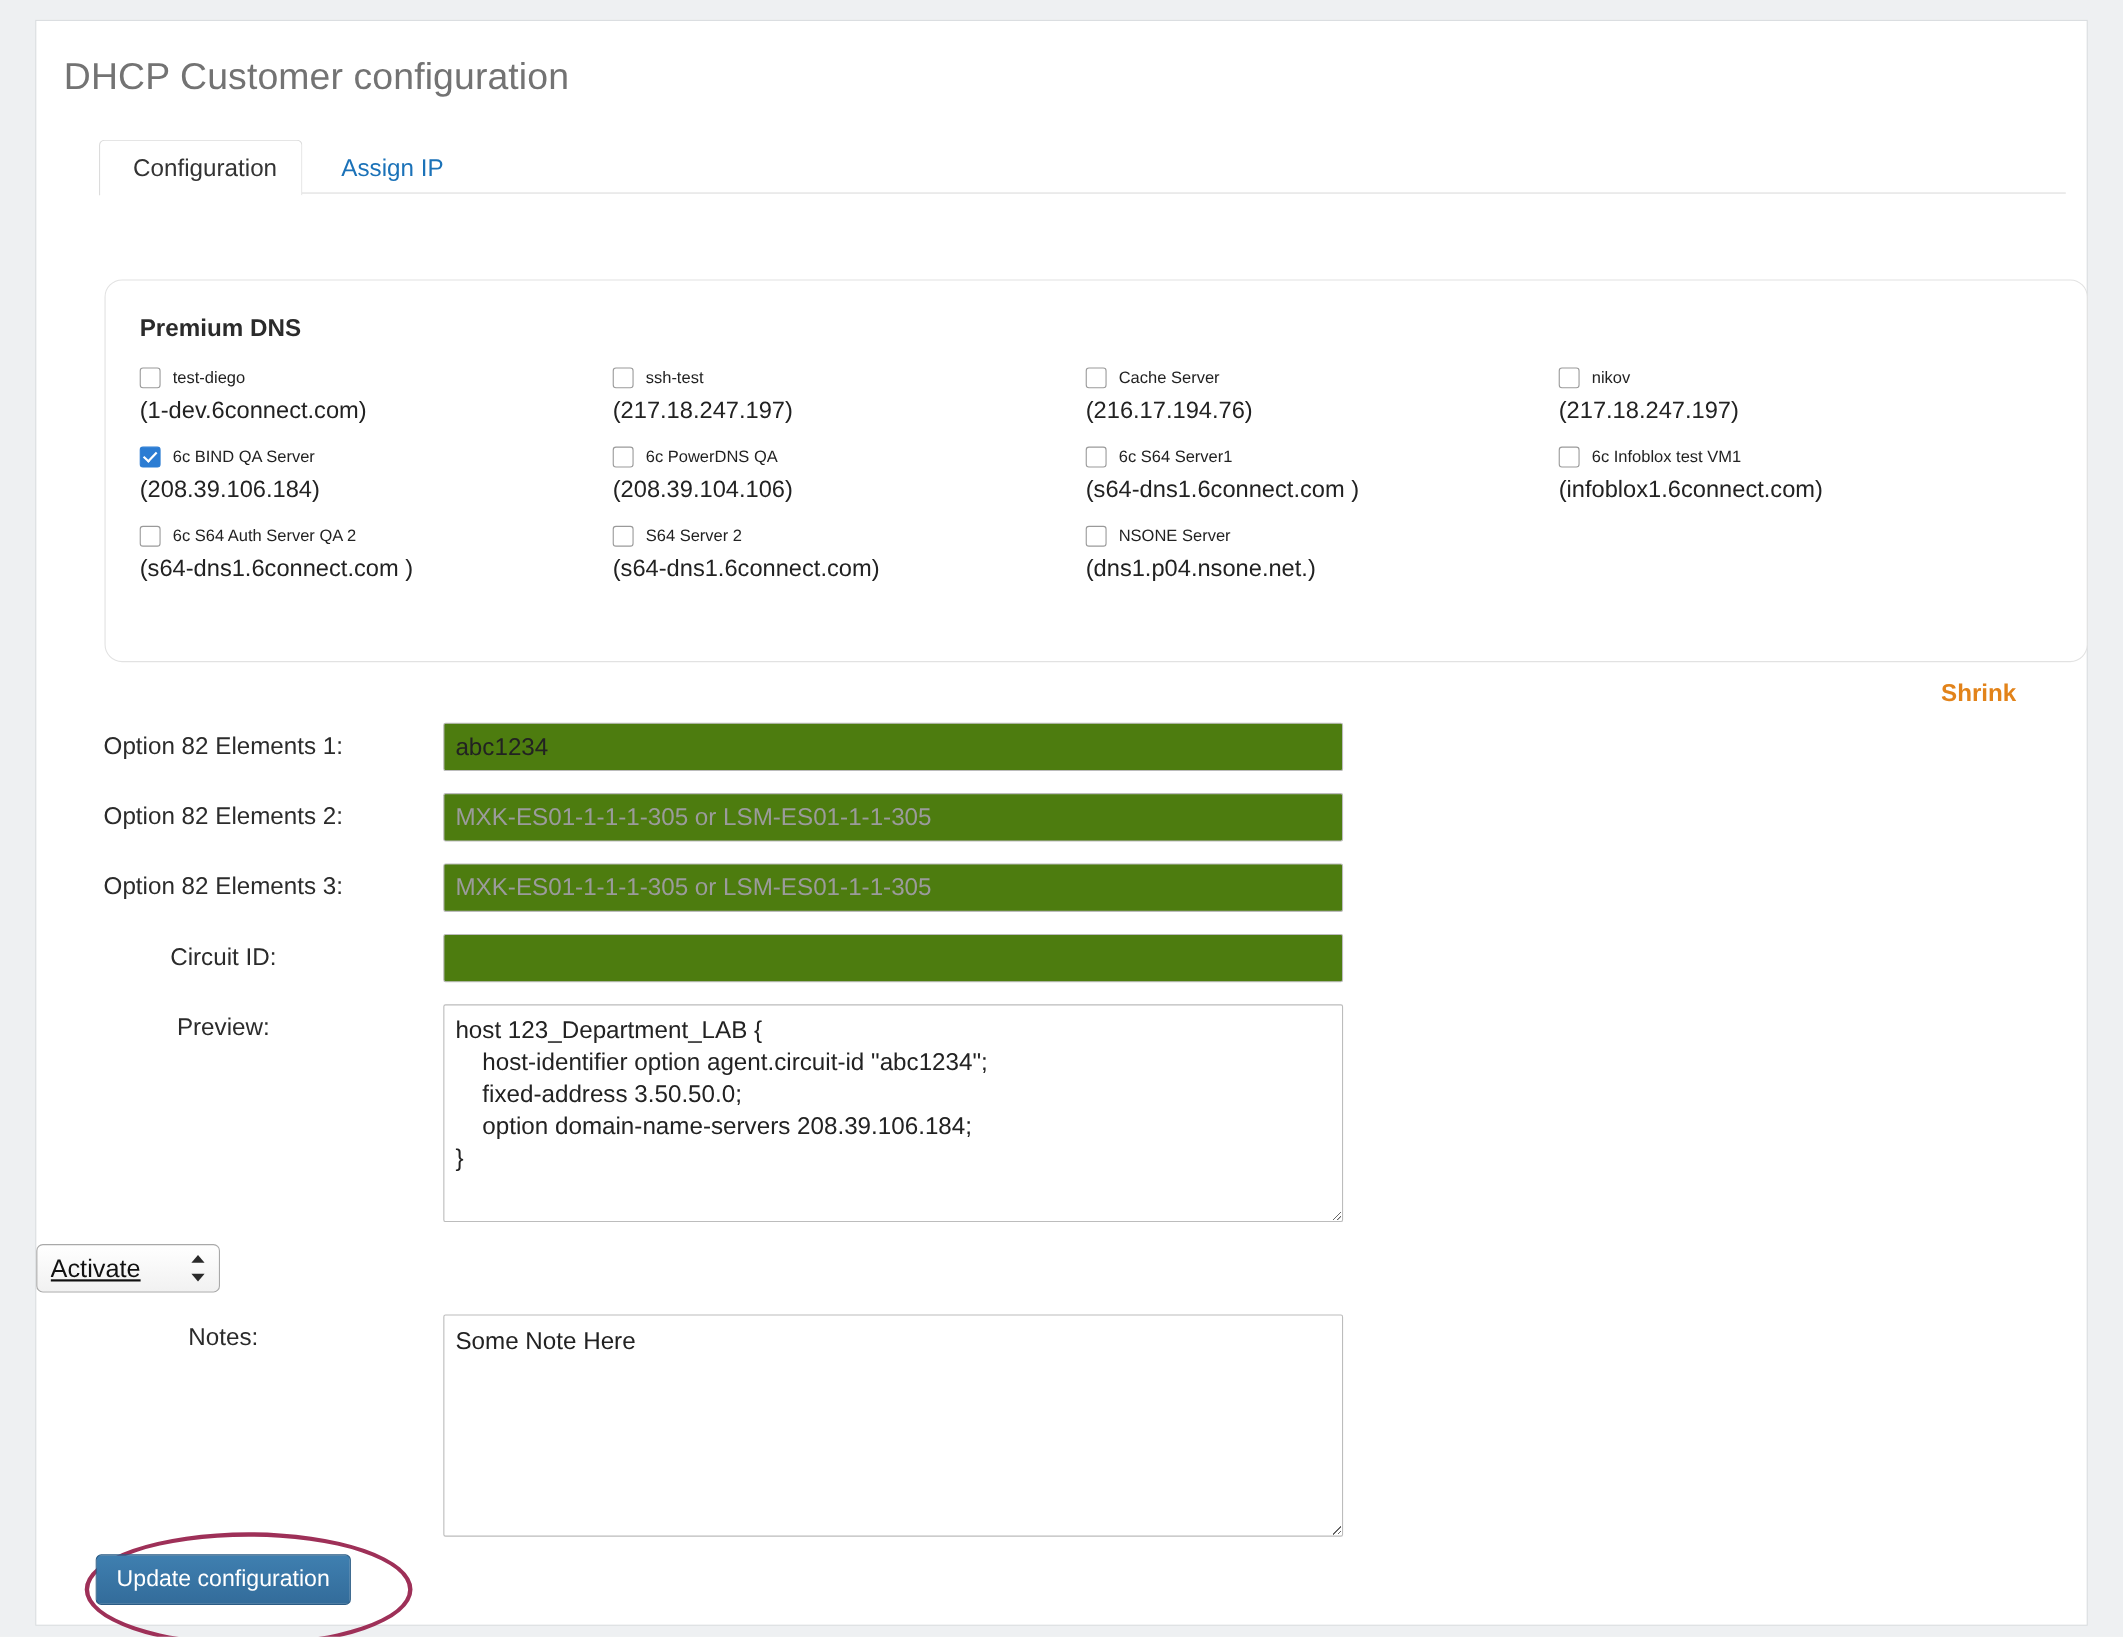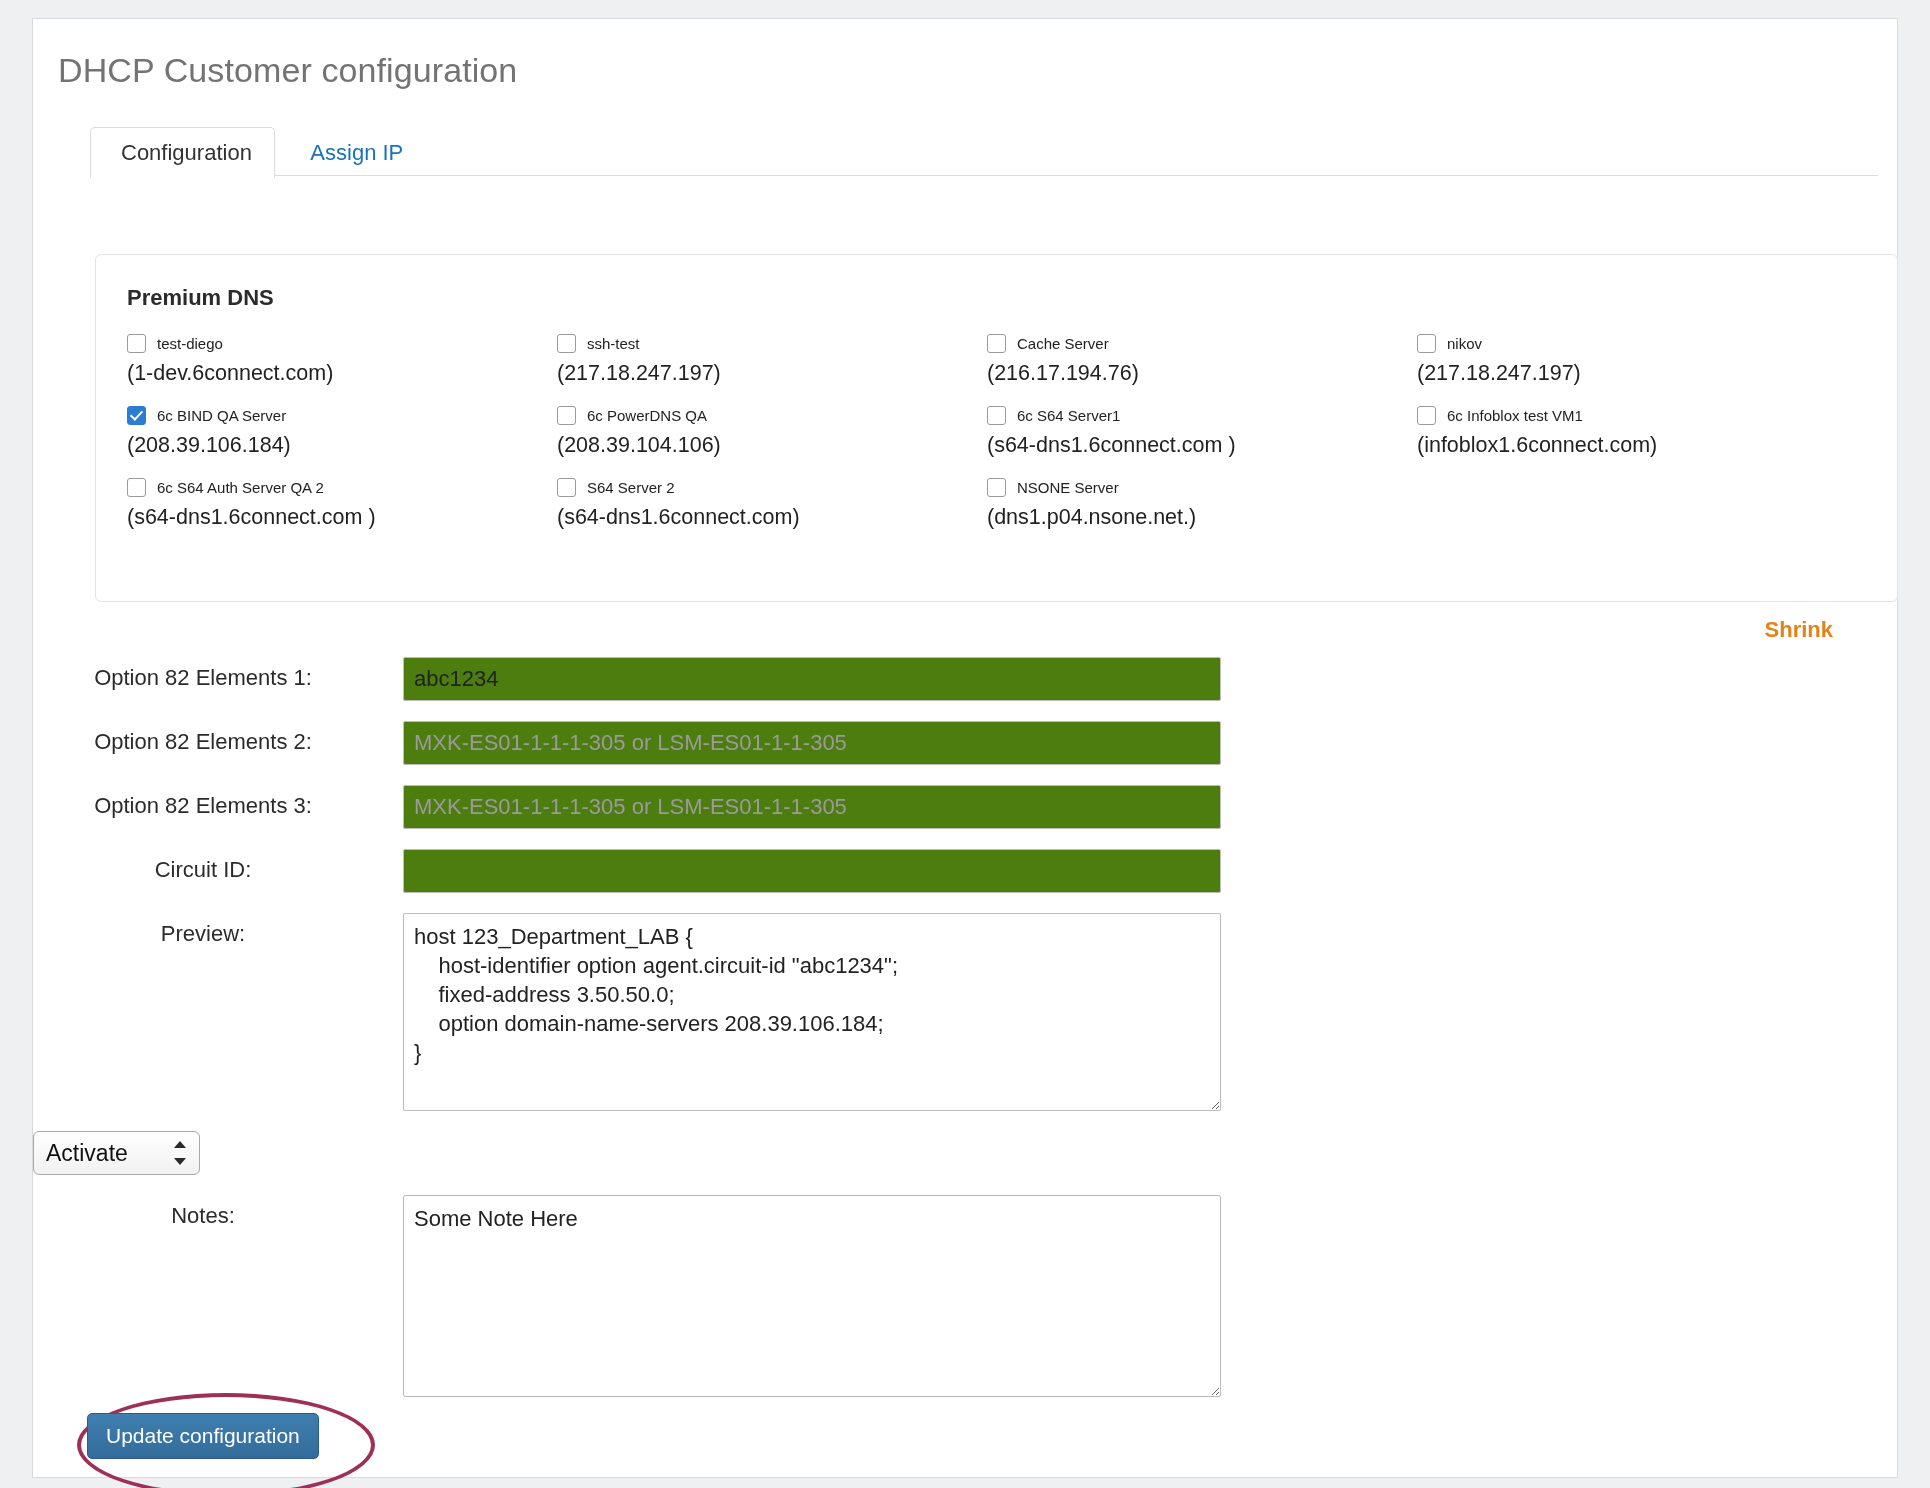--- a/index.html
+++ b/index.html
@@ -69,21 +69,21 @@
   }
 
   
   .dns-box {
     position: absolute;
     left: 62px;
     top: 235px;
     width: 1803px;
     height: 348px;
     border: 1px solid #e2e2e2;
-    border-radius: 6px;
+    border-radius: 16px;
     box-sizing: border-box;
     background: #fff;
   }
   .dns-box-title {
     font-size: 22px;
     font-weight: bold;
     color: #2b2b2b;
     padding: 30px 0 0 31px;
   }
   .dns-grid {
@@ -214,20 +214,21 @@
     font-size: 23px;
     font-family: "Liberation Sans", sans-serif;
     padding: 6px 44px 6px 12px;
     border: 1px solid #a9a9a9;
     border-radius: 6px;
     background: linear-gradient(#ffffff, #f1f1f1);
     color: #111;
     height: 44px;
     box-sizing: border-box;
     cursor: pointer;
+    text-decoration: underline;
   }
   .sel-arrows {
     position: absolute;
     right: 14px;
     top: 8px;
     width: 12px;
     height: 28px;
     pointer-events: none;
   }
   .sel-arrows:before, .sel-arrows:after {

